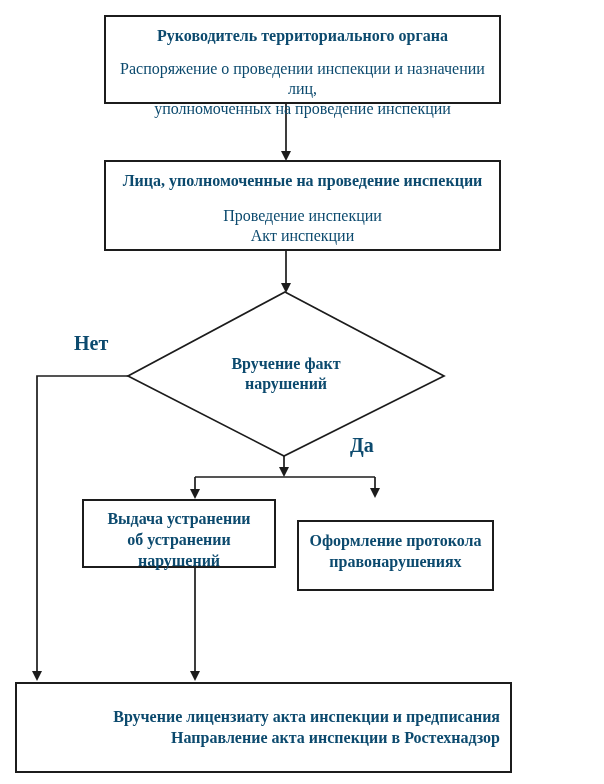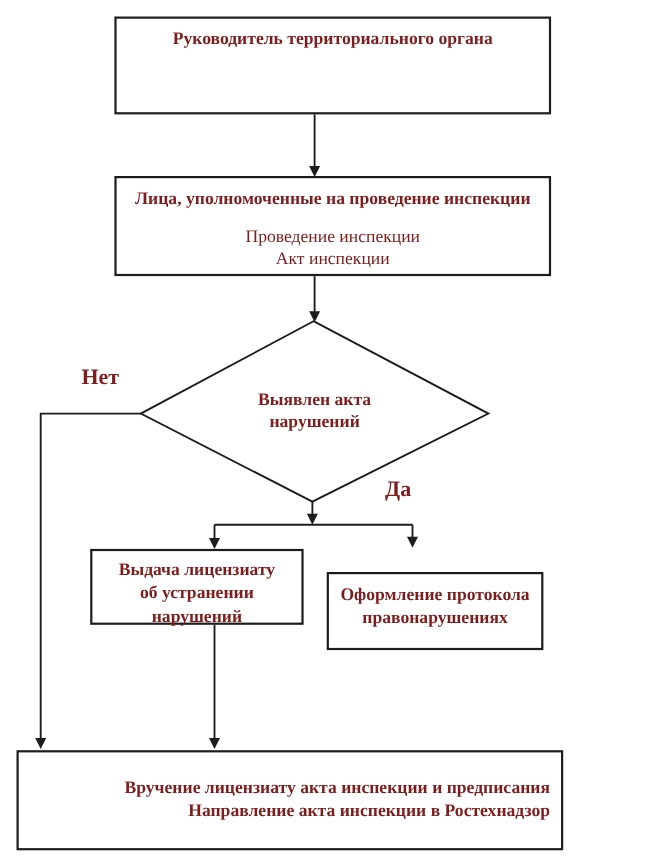--- a/index.html
+++ b/index.html
@@ -6,21 +6,21 @@
     margin: 0;
     padding: 0;
     background: #ffffff;
   }
   .canvas {
     position: relative;
     width: 593px;
     height: 784px;
     background: #ffffff;
     font-family: "Liberation Serif", serif;
-    color: #7f1d1d;
+    color: #0c4a6e;
     overflow: hidden;
   }
   svg.connectors {
     position: absolute;
     left: 0;
     top: 0;
     width: 604px;
     height: 784px;
   }
   .node {
@@ -107,40 +107,44 @@
 
     <line x1="195" y1="567" x2="195" y2="673" stroke="#1c1c1c" stroke-width="1.7"></line>
     <polygon points="195,681 190,671 200,671" fill="#1c1c1c"></polygon>
 
     <polyline points="128,376 37,376 37,673" fill="none" stroke="#1c1c1c" stroke-width="1.7"></polyline>
     <polygon points="37,681 32,671 42,671" fill="#1c1c1c"></polygon>
   </svg>
 
   <div class="node node-director">
     <div class="title">Руководитель территориального органа</div>
+    <div class="body">
+      <div>Распоряжение о проведении инспекции и назначении лиц,</div>
+      <div>уполномоченных на проведение инспекции</div>
+    </div>
   </div>
 
   <div class="node node-persons">
     <div class="title">Лица, уполномоченные на проведение инспекции</div>
     <div class="body">
       <div>Проведение инспекции</div>
       <div>Акт инспекции</div>
     </div>
   </div>
 
   <div class="decision-text">
-    <div>Выявлен акта</div>
+    <div>Вручение факт</div>
     <div>нарушений</div>
   </div>
 
   <div class="edge-label label-no">Нет</div>
   <div class="edge-label label-yes">Да</div>
 
   <div class="node node-prescription">
-    <div>Выдача лицензиату</div>
+    <div>Выдача устранении</div>
     <div>об устранении</div>
     <div>нарушений</div>
   </div>
 
   <div class="node node-protocol">
     <div>Оформление протокола</div>
     <div>правонарушениях</div>
   </div>
 
   <div class="node node-final">

